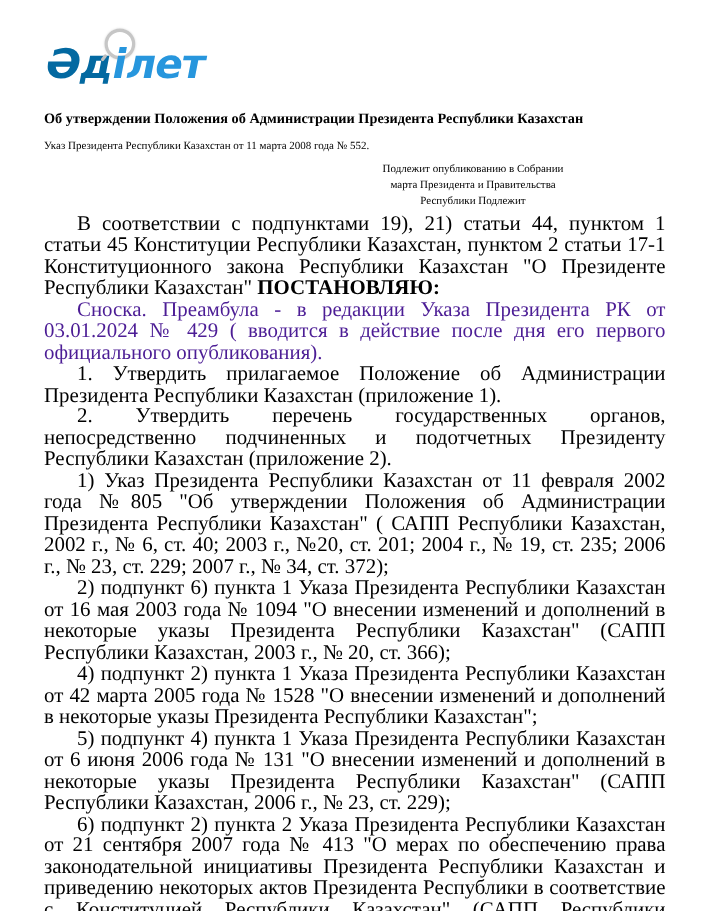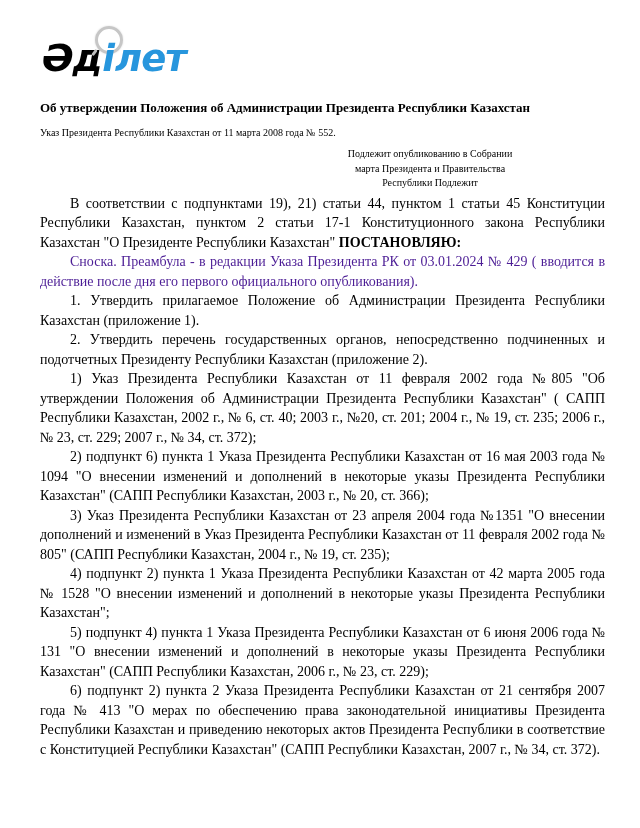--- a/index.html
+++ b/index.html
@@ -21,21 +21,21 @@
     font-family: "DejaVu Sans", sans-serif;
     font-style: italic;
     font-weight: bold;
     font-size: 37px;
     line-height: 50px;
     letter-spacing: -1px;
     white-space: nowrap;
     width: 150px;
     cursor: pointer;
   }
-  .logo-left  { color: #000000; }
+  .logo-left  { color: #0369a1; }
   .logo-right { color: #2796dd; }
   .lens {
     position: relative;
     display: inline-block;
     color: #2796dd;
     padding: 0 1px;
   }
   .lens-ring {
     position: absolute;
     left: -6px;
@@ -76,21 +76,21 @@
     margin: 5px 55px 3px auto;
     text-align: center;
     font-size: 10px;
     line-height: 14.5px;
   }
 
   
   .body { margin-top: 1px; }
   .para {
     margin: 0;
-    font-size: 14px;
+    font-size: 19px;
     line-height: 19.5px;
     text-align: justify;
     text-indent: 30px;
   }
   .para.red { color: #4c1d95; }
   .resolution { font-weight: bold; }
 </style>
 </head>
 <body>
 
@@ -112,19 +112,18 @@
 
   <div class="body">
     <p class="para"><span>В соответствии с подпунктами 19), 21) статьи 44, пунктом 1 статьи 45 Конституции Республики Казахстан, пунктом 2 статьи 17-1 Конституционного закона Республики Казахстан "О Президенте Республики Казахстан" </span><span class="resolution">ПОСТАНОВЛЯЮ:</span></p>
 
     <p class="para red">Сноска. Преамбула - в редакции Указа Президента РК от 03.01.2024 № 429 ( вводится в действие после дня его первого официального опубликования).</p>
 
     <p class="para">1. Утвердить прилагаемое Положение об Администрации Президента Республики Казахстан (приложение 1).</p>
     <p class="para">2. Утвердить перечень государственных органов, непосредственно подчиненных и подотчетных Президенту Республики Казахстан (приложение 2).</p>
     <p class="para">1) Указ Президента Республики Казахстан от 11 февраля 2002 года №805 "Об утверждении Положения об Администрации Президента Республики Казахстан" ( САПП Республики Казахстан, 2002 г., № 6, ст. 40; 2003 г., №20, ст. 201; 2004 г., № 19, ст. 235; 2006 г., № 23, ст. 229; 2007 г., № 34, ст. 372);</p>
     <p class="para">2) подпункт 6) пункта 1 Указа Президента Республики Казахстан от 16 мая 2003 года № 1094 "О внесении изменений и дополнений в некоторые указы Президента Республики Казахстан" (САПП Республики Казахстан, 2003 г., № 20, ст. 366);</p>
-    <p class="para">3) Указ Президента Республики Казахстан от 23 апреля 2004 года №1351 "О внесении дополнений и изменений в Указ Президента Республики Казахстан от 11 февраля 2002 года № 805" (САПП Республики Казахстан, 2004 г., № 19, ст. 235);</p>
     <p class="para">4) подпункт 2) пункта 1 Указа Президента Республики Казахстан от 42 марта 2005 года № 1528 "О внесении изменений и дополнений в некоторые указы Президента Республики Казахстан";</p>
     <p class="para">5) подпункт 4) пункта 1 Указа Президента Республики Казахстан от 6 июня 2006 года № 131 "О внесении изменений и дополнений в некоторые указы Президента Республики Казахстан" (САПП Республики Казахстан, 2006 г., № 23, ст. 229);</p>
     <p class="para">6) подпункт 2) пункта 2 Указа Президента Республики Казахстан от 21 сентября 2007 года № 413 "О мерах по обеспечению права законодательной инициативы Президента Республики Казахстан и приведению некоторых актов Президента Республики в соответствие с Конституцией Республики Казахстан" (САПП Республики Казахстан, 2007 г., № 34, ст. 372).</p>
   </div>
 
 </div>
 
 </body></html>

